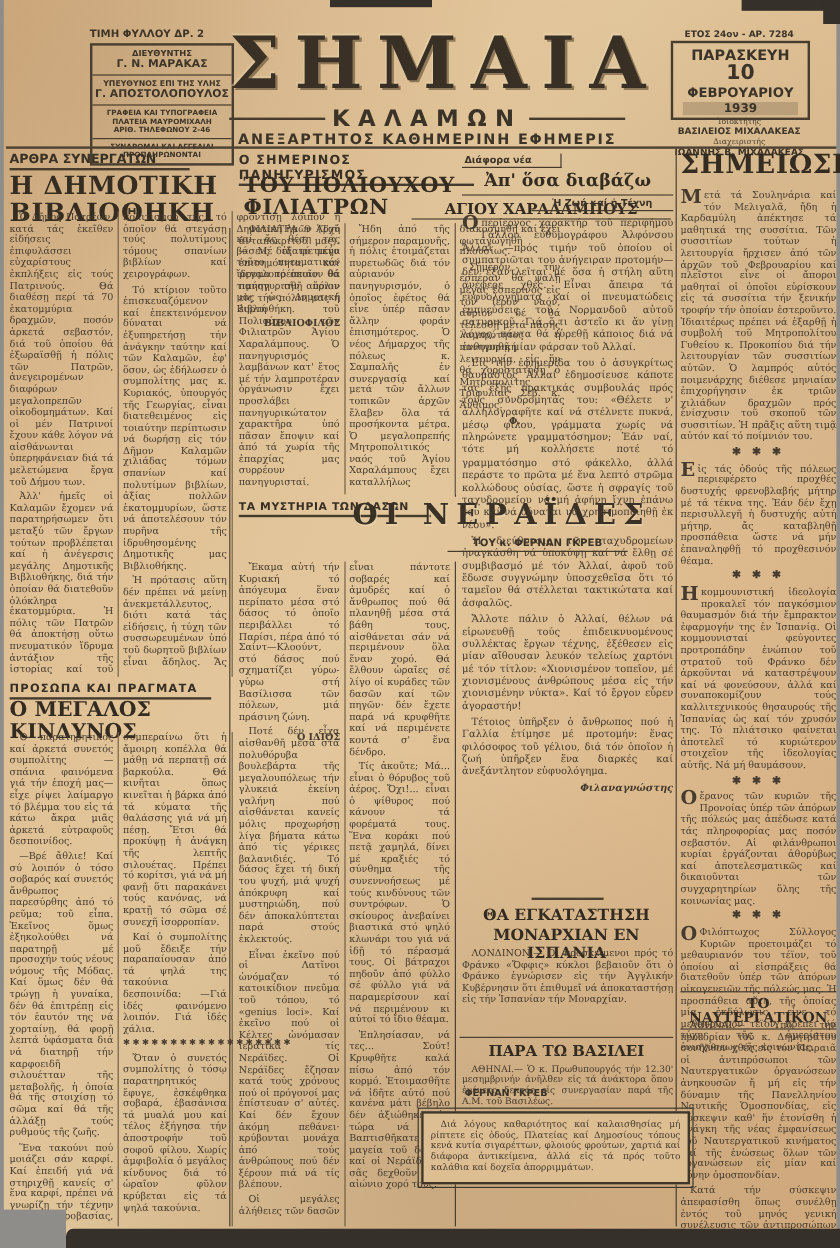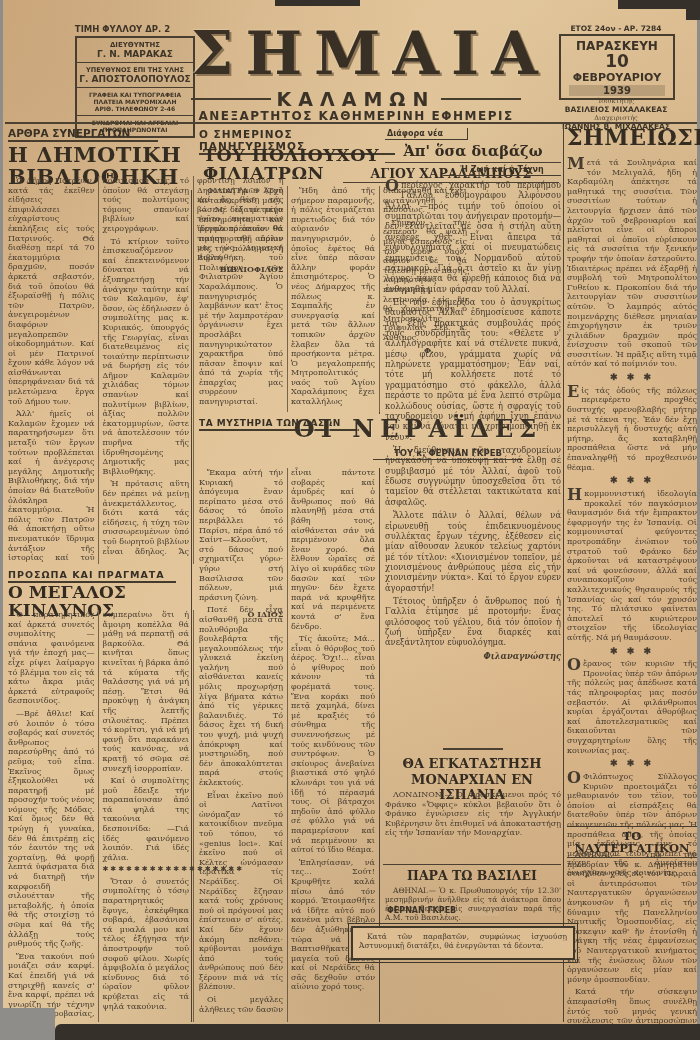--- a/index.html
+++ b/index.html
@@ -165,21 +165,21 @@
   </div>
 
   <div class="rule" style="left:380px;top:864px;width:178px;height:1px;"></div>
   <div class="abs headline" style="left:380px;top:869px;width:178px;font-size:12.5px;text-align:center;">ΠΑΡΑ ΤΩ ΒΑΣΙΛΕΙ</div>
   <div class="abs bodycol" style="left:382px;top:886px;width:176px;height:38px;font-size:7.5px;">
     <p>ΑΘΗΝΑΙ.— Ὁ κ. Πρωθυπουργός τήν 12.30' μεσημβρινήν ἀνῆλθεν εἰς τά ἀνάκτορα ὅπου ἐγένετο δεκτός εἰς συνεργασίαν παρά τῆς Α.Μ. τοῦ Βασιλέως.</p>
   </div>
 
   <div class="abs" style="left:348px;top:926px;width:208px;background:#ddbd92;border:2px solid #3f372a;outline:1px solid #3f372a;outline-offset:2px;padding:4px 6px 5px 6px;z-index:5;">
     <div class="bodycol" style="font-size:7.5px;">
-      <p>Κατά τῶν παραβατῶν, συμφώνως ἰσχυούσῃ Ἀστυνομικῇ διατάξει, θά ἐνεργῶνται τά δέοντα.</p>
+      <p>Διά λόγους καθαριότητος καί καλαισθησίας μή ρίπτετε εἰς ὁδούς, Πλατείας καί Δημοσίους τόπους κενά κυτία σιγαρέττων, φλοιούς φρούτων, χαρτιά καί διάφορα ἀντικείμενα, ἀλλά εἰς τά πρός τοῦτο καλάθια καί δοχεῖα ἀπορριμμάτων.</p>
     </div>
   </div>
 
   <div class="abs headline" style="left:564px;top:126px;width:130px;font-size:22px;letter-spacing:0.5px;text-align:center;">ΣΗΜΕΙΩΣΕΙΣ</div>
 
   <div class="abs bodycol" style="left:564px;top:158px;width:130px;height:660px;">
     <p class="drop" style="text-indent:0;">Μετά τά Σουληνάρια καί τόν Μελιγαλᾶ, ἤδη ἡ Καρδαμύλη ἀπέκτησε τά μαθητικά της συσσίτια. Τῶν συσσιτίων τούτων ἡ λειτουργία ἤρχισεν ἀπό τῶν ἀρχῶν τοῦ Φεβρουαρίου καί πλεῖστοι εἶνε οἱ ἄποροι μαθηταί οἱ ὁποῖοι εὑρίσκουν εἰς τά συσσίτια τήν ξενικήν τροφήν τήν ὁποίαν ἐστεροῦντο. Ἰδιαιτέρως πρέπει νά ἐξαρθῇ ἡ συμβολή τοῦ Μητροπολίτου Γυθείου κ. Προκοπίου διά τήν λειτουργίαν τῶν συσσιτίων αὐτῶν. Ὁ λαμπρός αὐτός ποιμενάρχης διέθεσε μηνιαίαν ἐπιχορήγησιν ἐκ τριῶν χιλιάδων δραχμῶν πρός ἐνίσχυσιν τοῦ σκοποῦ τῶν συσσιτίων. Ἡ πρᾶξις αὕτη τιμᾷ αὐτόν καί τό ποίμνιόν του.</p>
     <p class="sep">✱ ✱ ✱</p>
     <p class="drop" style="text-indent:0;">Εἰς τάς ὁδούς τῆς πόλεως περιεφέρετο προχθές δυστυχής φρενοβλαβής μήτηρ μέ τά τέκνα της. Ἐάν δέν ἔχῃ περισυλλεγῆ ἡ δυστυχής αὐτή μήτηρ, ἄς καταβληθῇ προσπάθεια ὥστε νά μήν ἐπαναληφθῇ τό προχθεσινόν θέαμα.</p>
     <p class="sep">✱ ✱ ✱</p>

